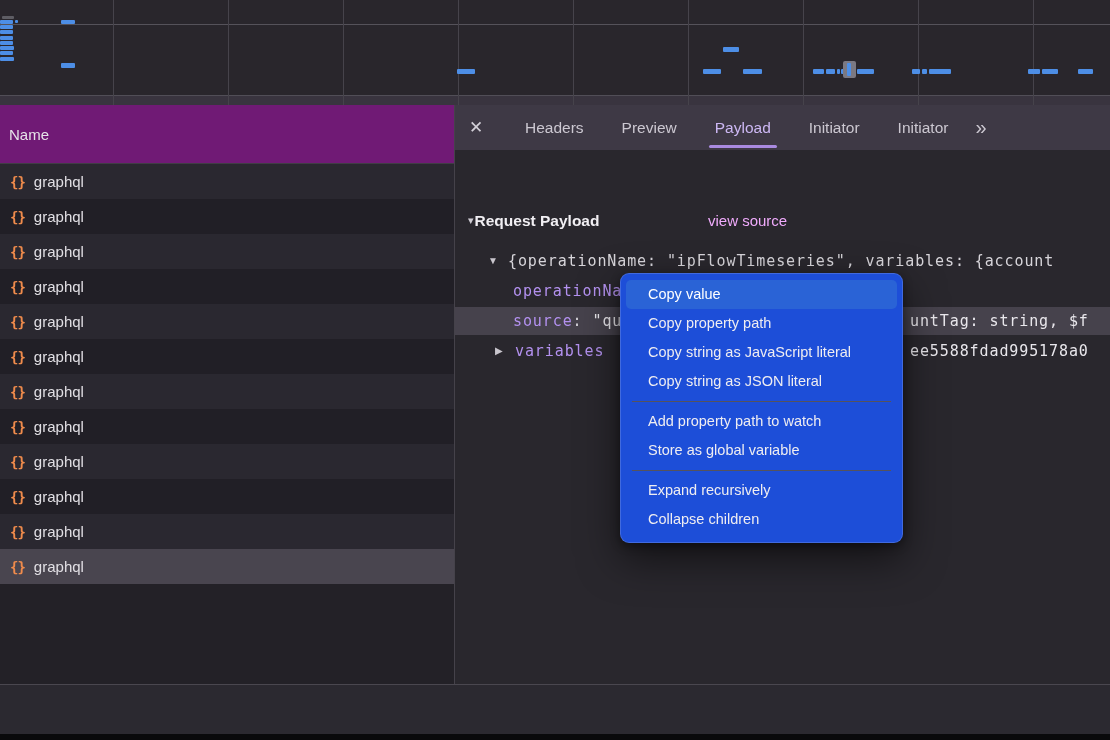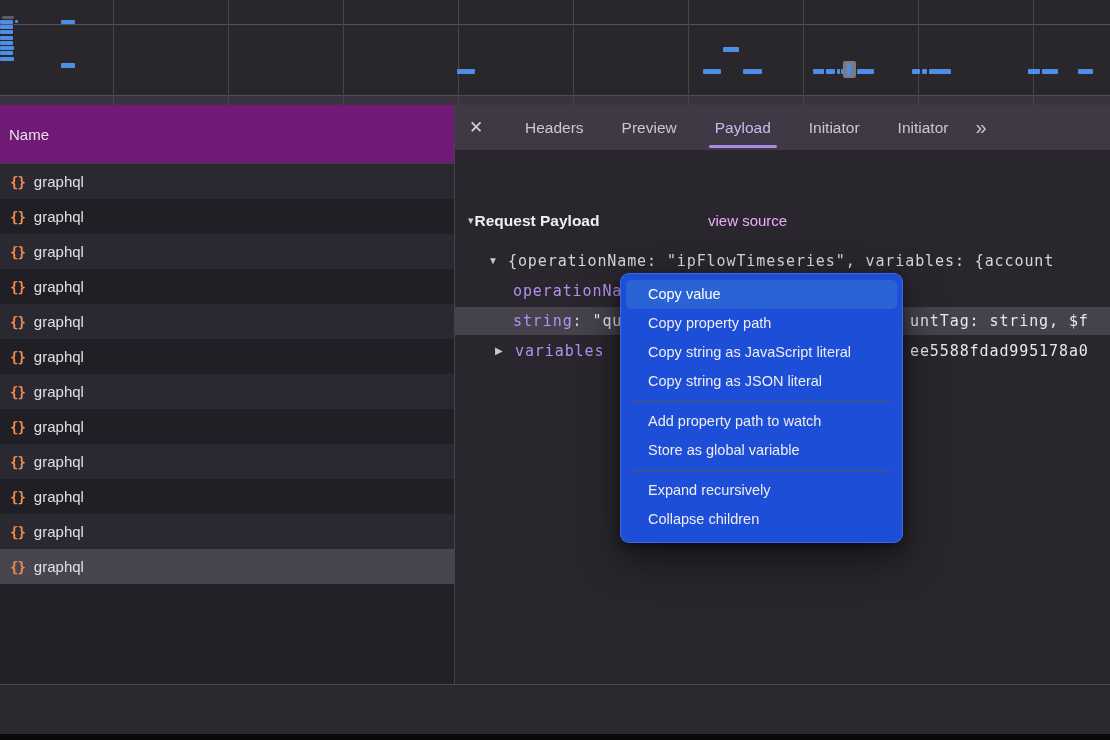--- a/index.html
+++ b/index.html
@@ -206,21 +206,21 @@
 
       <div class="tree-row" style="top:127px;">
         <span style="position:absolute;left:58px;">
           <span class="t-key">operationName</span><span>:</span>
           <span class="t-string">"ipFlowTimeseries"</span>
         </span>
       </div>
 
       <div class="tree-row selected" style="top:157px;">
         <span style="position:absolute;left:58px;">
-          <span class="t-key">string</span><span>:</span>
+          <span class="t-key">source</span><span>:</span>
           <span class="t-plainval">"qu</span>
         </span>
         <span class="frag">untTag: string, $f</span>
       </div>
 
       <div class="tree-row" style="top:187px;">
         <span class="tri" style="left:40px;top:0;">▶</span>
         <span class="t-key" style="position:absolute;left:60px;">variables</span>
         <span class="frag">ee5588fdad995178a0</span>
       </div>

